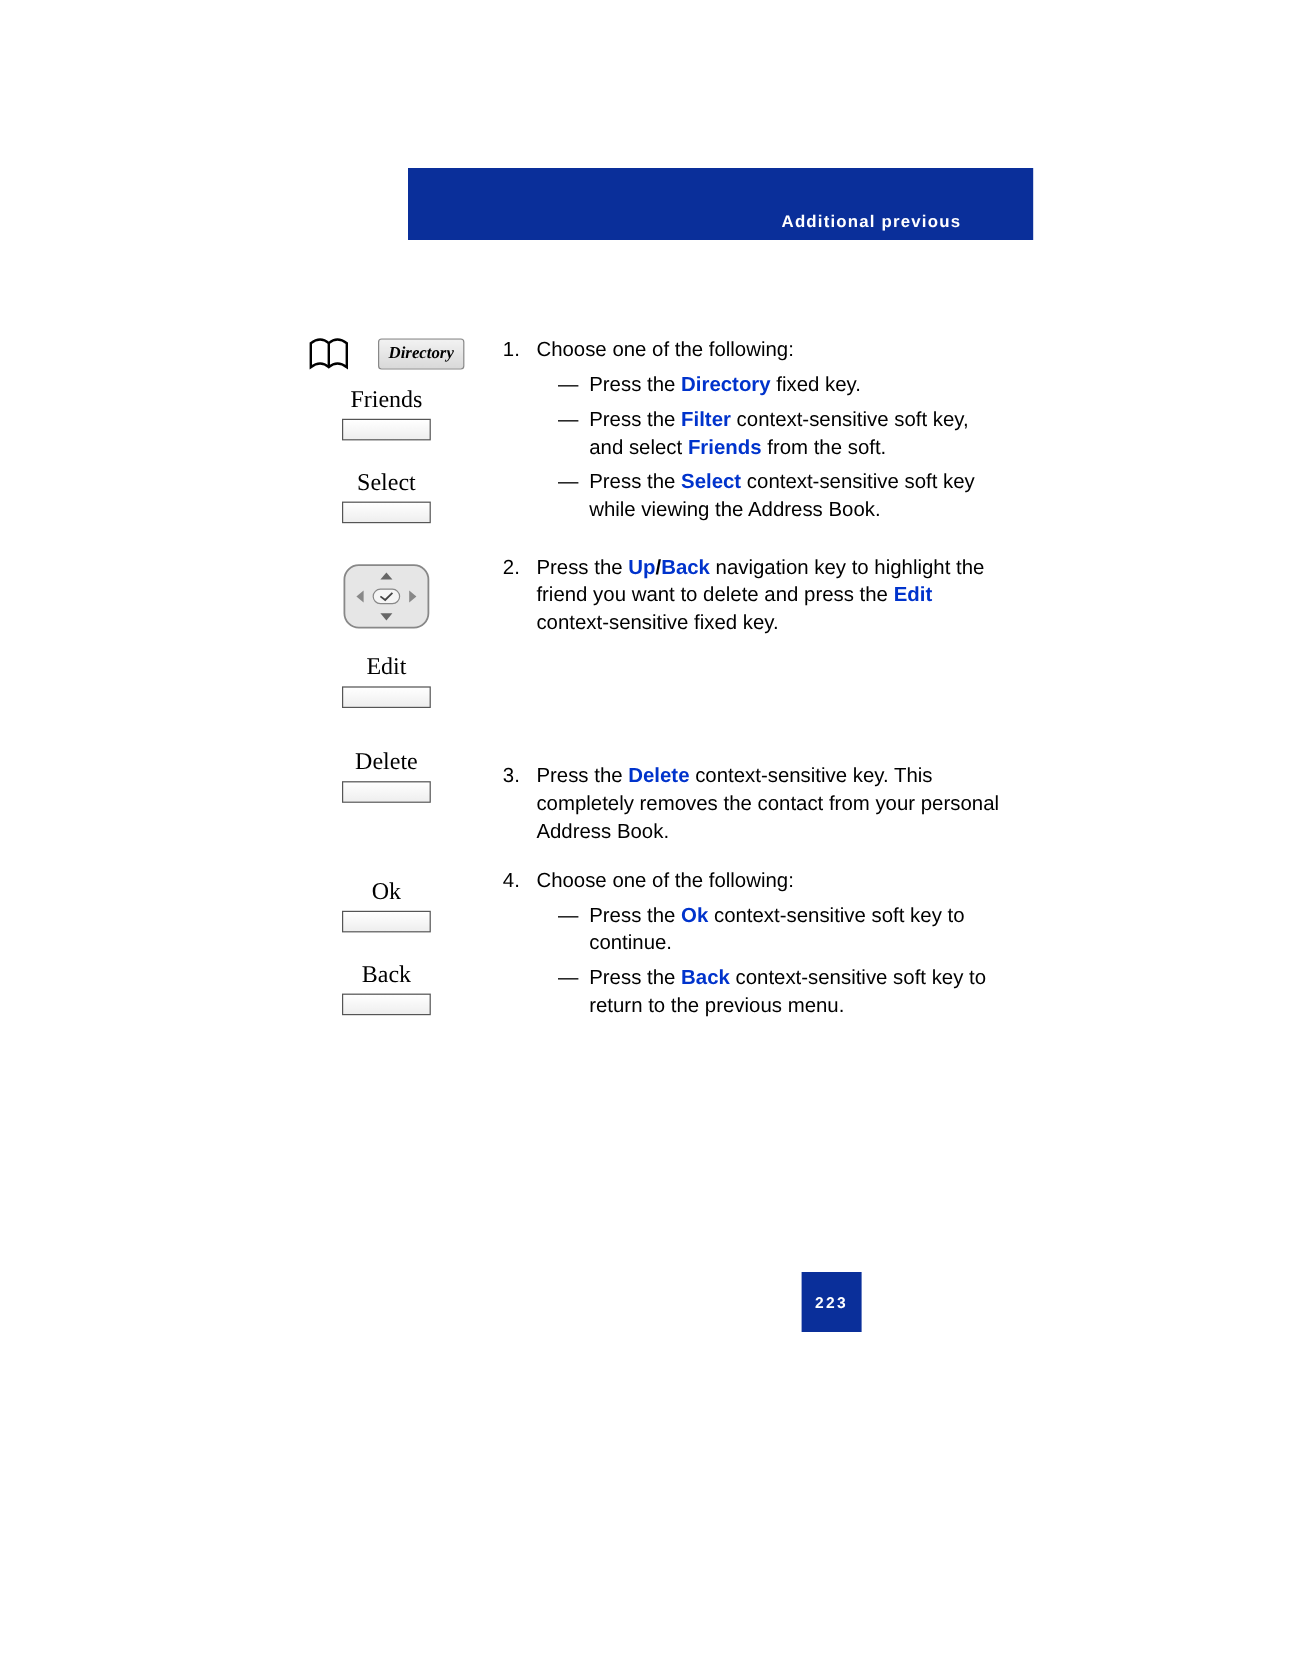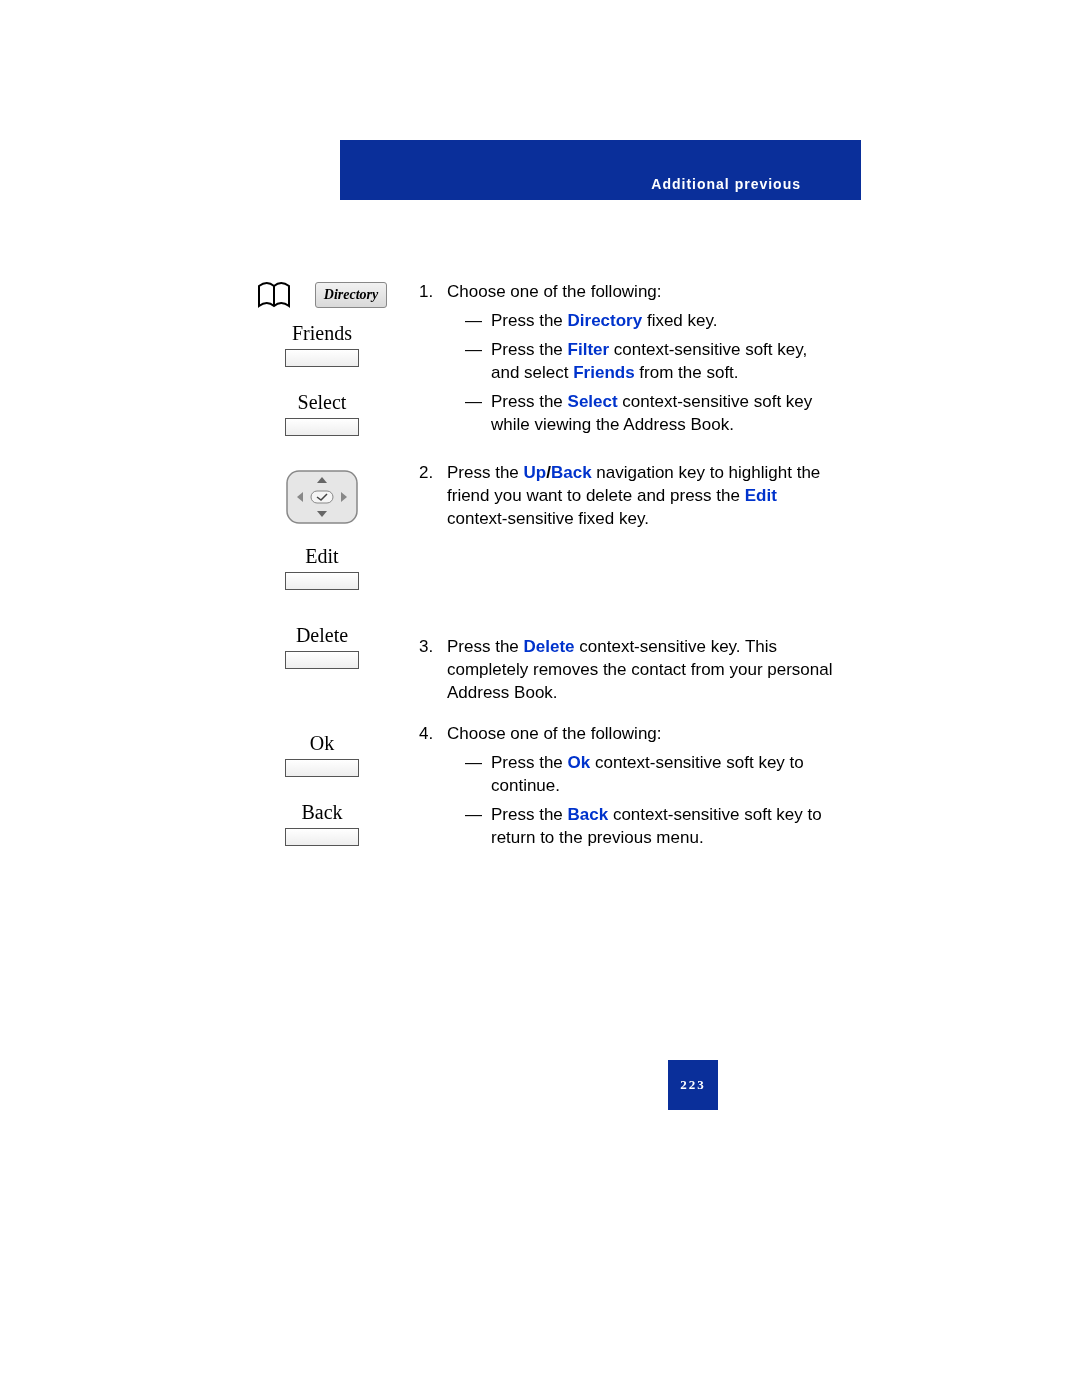--- a/index.html
+++ b/index.html
@@ -126,21 +126,20 @@
     width: 50px;
     height: 50px;
     background: #0a2f9a;
     color: #fff;
     font-weight: bold;
     font-size: 13px;
     letter-spacing: 2px;
     display: flex;
     align-items: center;
     justify-content: center;
-    font-family: Liberation Serif, serif;
   }
 </style>
 </head>
 <body>
 
 <div class="page">
 
   <div class="blue-bar">
     <span>Additional previous</span>
   </div>

